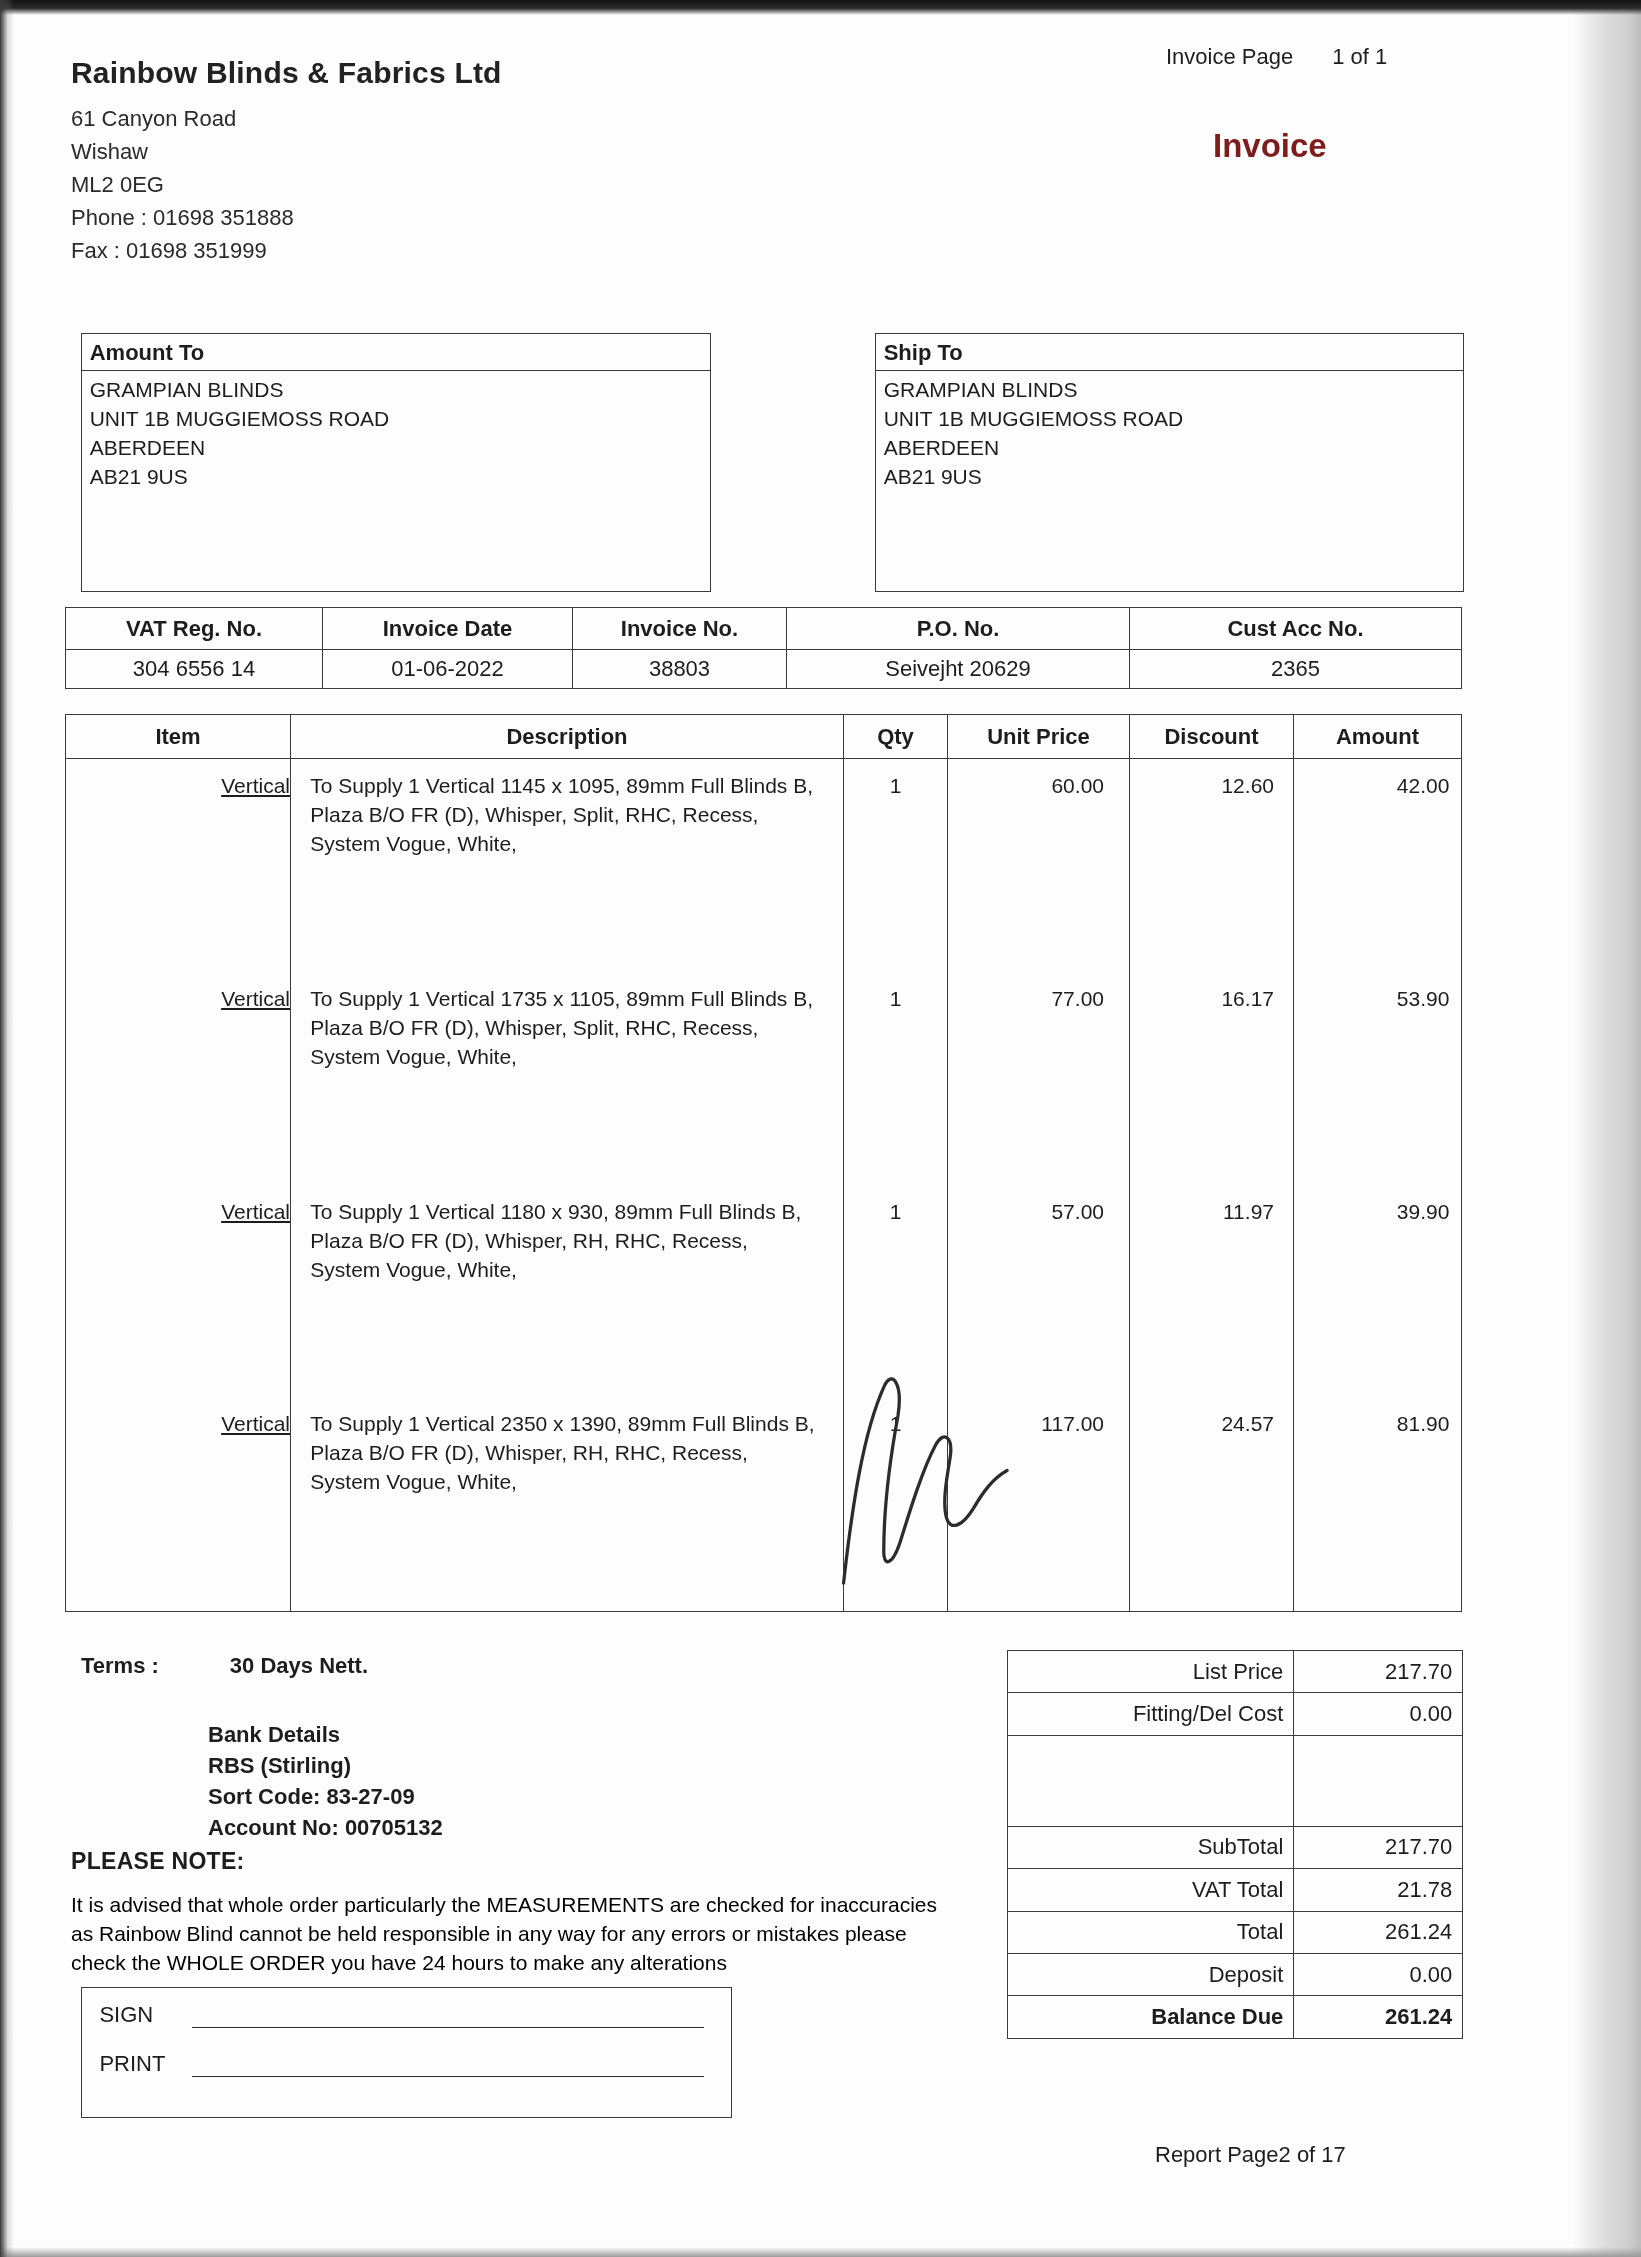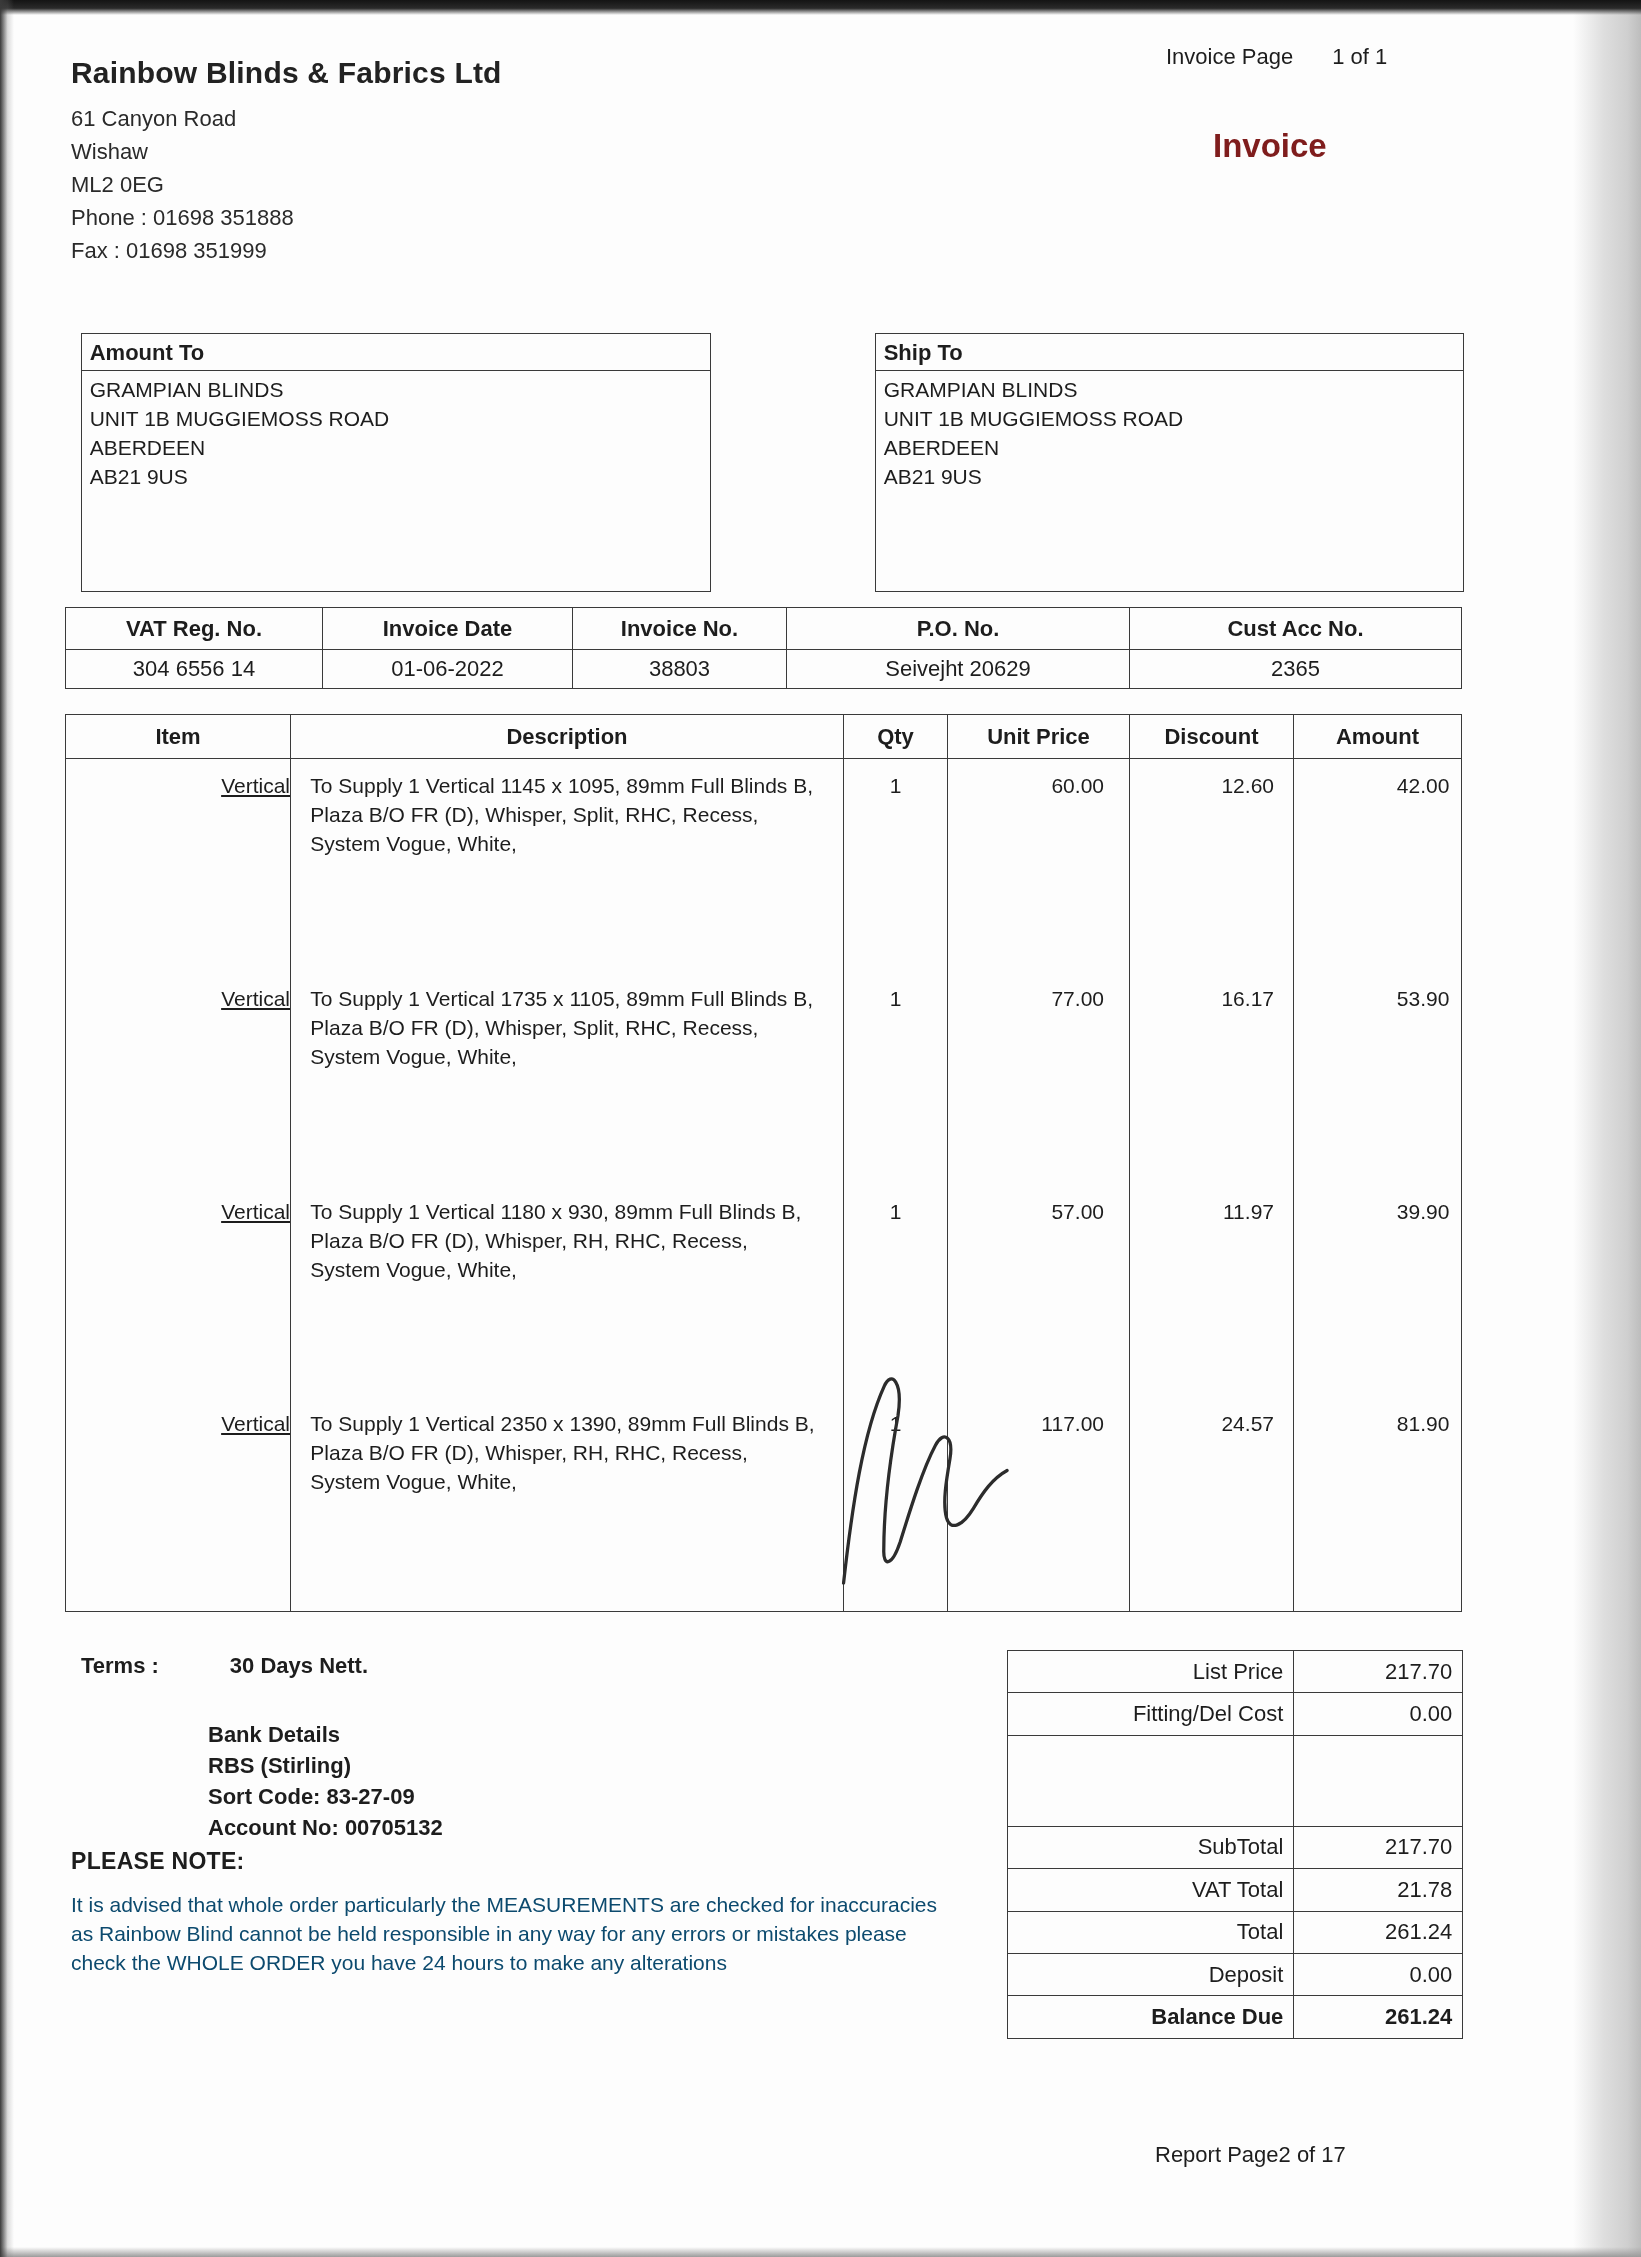--- a/index.html
+++ b/index.html
@@ -122,21 +122,21 @@
 
   
   .terms-line { position: absolute; left: 81px; top: 1653px; font-size: 22px; font-weight: bold; display: flex; }
   .terms-line .terms-value { margin-left: 71px; }
 
   .bank-block { position: absolute; left: 208px; top: 1719px; font-size: 22px; font-weight: bold; line-height: 31px; }
 
   .please-note { position: absolute; left: 71px; top: 1848px; font-size: 23px; font-weight: bold; letter-spacing: 0.3px; }
   .note-text {
     position: absolute; left: 71px; top: 1890px; width: 888px;
-    font-size: 21px; line-height: 29px; color: #0c4a6e;
+    font-size: 21px; line-height: 29px; color: #000000;
   }
 
   
   .sign-box {
     position: absolute; left: 81px; top: 1987px; width: 651px; height: 131px;
     border: 1.9px solid #3a3a3a; padding: 13.5px 15.4px 0 17.4px;
   }
   .sign-row { display: flex; align-items: flex-end; margin-bottom: 23px; }
   .sign-row .sign-label { font-size: 22px; width: 93px; }
   .sign-row .sign-line { flex: 1; border-bottom: 1.9px solid #2a2a2a; height: 25px; margin-right: 11.6px; }
@@ -328,20 +328,30 @@
   <div class="bank-block">
     <div>Bank Details</div>
     <div>RBS (Stirling)</div>
     <div>Sort Code: 83-27-09</div>
     <div>Account No: 00705132</div>
   </div>
 
   <div class="please-note">PLEASE NOTE:</div>
   <div class="note-text">It is advised that whole order particularly the MEASUREMENTS are checked for inaccuracies as Rainbow Blind cannot be held responsible in any way for any errors or mistakes please check the WHOLE ORDER you have 24 hours to make any alterations</div>
 
+  <div class="sign-box">
+    <div class="sign-row">
+      <span class="sign-label">SIGN</span>
+      <span class="sign-line"></span>
+    </div>
+    <div class="sign-row">
+      <span class="sign-label">PRINT</span>
+      <span class="sign-line"></span>
+    </div>
+  </div>
 
   <div class="report-page-line">
     <span>Report Page</span>
     <span>2 of 17</span>
   </div>
 
 </div>
 
 
 </body></html>

